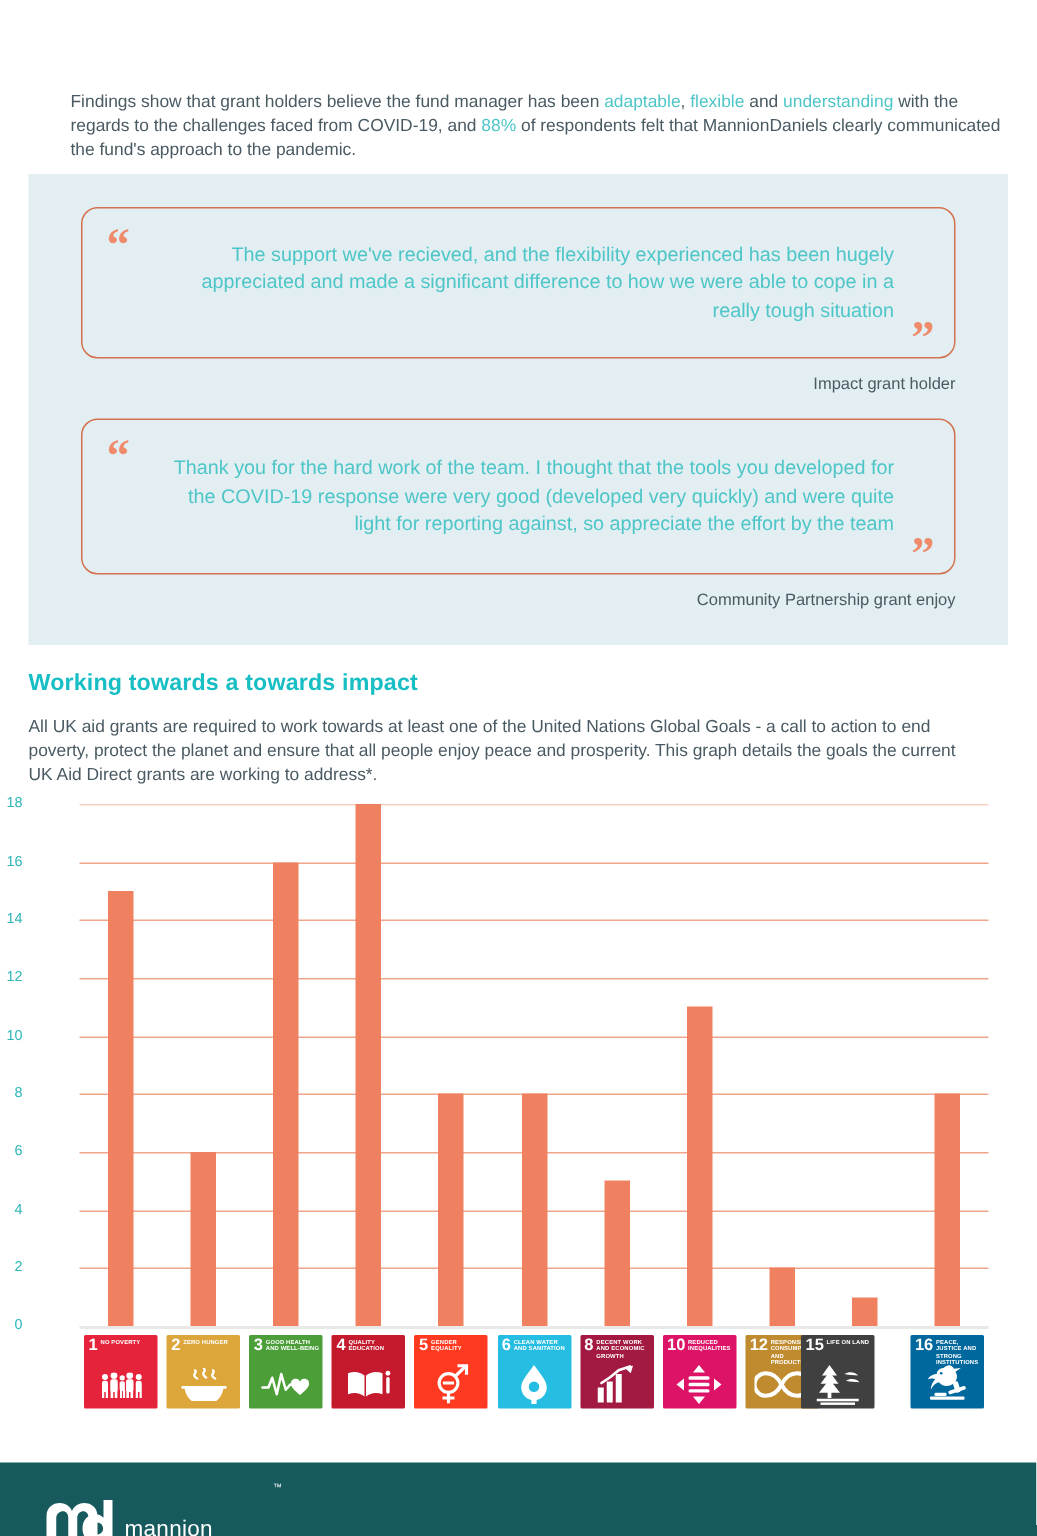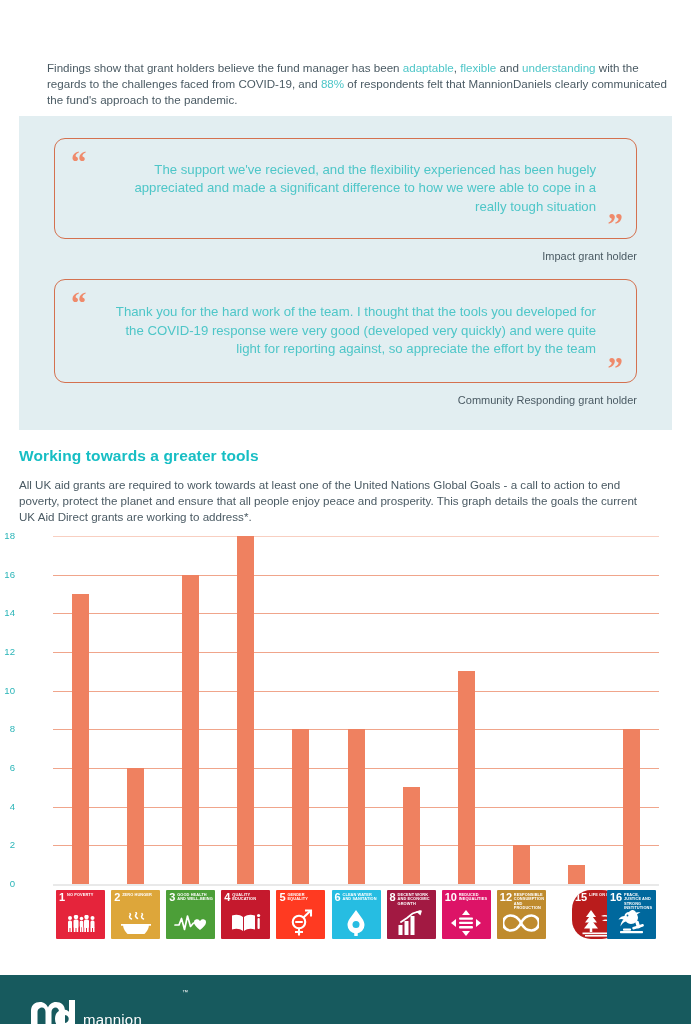--- a/index.html
+++ b/index.html
@@ -286,25 +286,25 @@
       <span class="qmark qmark-close">”</span>
       <div class="quote-text">The support we've recieved, and the flexibility experienced has been hugely appreciated and made a significant difference to how we were able to cope in a really tough situation</div>
     </div>
     <div id="quote-attrib-1" class="quote-attrib">Impact grant holder</div>
 
     <div id="quote-box-2" class="quote-box">
       <span class="qmark qmark-open">“</span>
       <span class="qmark qmark-close">”</span>
       <div class="quote-text">Thank you for the hard work of the team. I thought that the tools you developed for the COVID-19 response were very good (developed very quickly) and were quite light for reporting against, so appreciate the effort by the team</div>
     </div>
-    <div id="quote-attrib-2" class="quote-attrib">Community Responding grant holder</div>
+    <div id="quote-attrib-2" class="quote-attrib">Community Partnership grant enjoy</div>
 
   </div>
 
-  <div id="heading-impact" class="section-heading">Working towards a greater tools</div>
+  <div id="heading-impact" class="section-heading">Working towards a towards impact</div>
 
   <div id="impact-paragraph" class="body-text">All UK aid grants are required to work towards at least one of the United Nations Global Goals - a call to action to end poverty, protect the planet and ensure that all people enjoy peace and prosperity. This graph details the goals the current UK Aid Direct grants are working to address*.</div>
 
   <div id="chart">
     <div id="plot">
         <div class="gridline baseline" style="top: 348px;"></div>
         <div class="ytick" style="top: 348px;">0</div>
         <div class="gridline" style="top: 309.333px;"></div>
         <div class="ytick" style="top: 309.333px;">2</div>
         <div class="gridline" style="top: 270.667px;"></div>
@@ -470,21 +470,21 @@
           <span class="sdg-num">12</span>
           <span class="sdg-title" style="left: 17px;">RESPONSIBLE CONSUMPTION AND PRODUCTION</span>
           <span class="sdg-glyph">
             <svg width="36" height="20" viewBox="0 0 72 40">
               <g fill="none" stroke="#fff" stroke-width="5.4">
                 <path d="M36 20 C30 8 22 5 15 5 a15 15 0 0 0 0 30 c7 0 15 -3 21 -15 c6 -12 14 -15 21 -15 a15 15 0 0 1 0 30 c-7 0 -15 -3 -21 -15 z"></path>
               </g>
             </svg>
           </span>
         </div>
-        <div class="sdg" style="background: #b91c1c; left: 519px; border-radius: 19px;">
+        <div class="sdg" style="background: #404040; left: 481px;">
           <span class="sdg-num">15</span>
           <span class="sdg-title" style="left: 17px;">LIFE ON LAND</span>
           <span class="sdg-glyph">
             <svg width="32" height="28" viewBox="0 0 64 56">
               <g fill="#fff">
                 <polygon points="20,2 30,16 10,16"></polygon>
                 <polygon points="20,11 32,27 8,27"></polygon>
                 <polygon points="20,21 34,39 6,39"></polygon>
                 <rect x="17.5" y="37" width="5" height="9"></rect>
                 <path d="M40 14 c7 -4 14 -2 18 2 c-6 -1 -12 0 -18 -2 z"></path>

